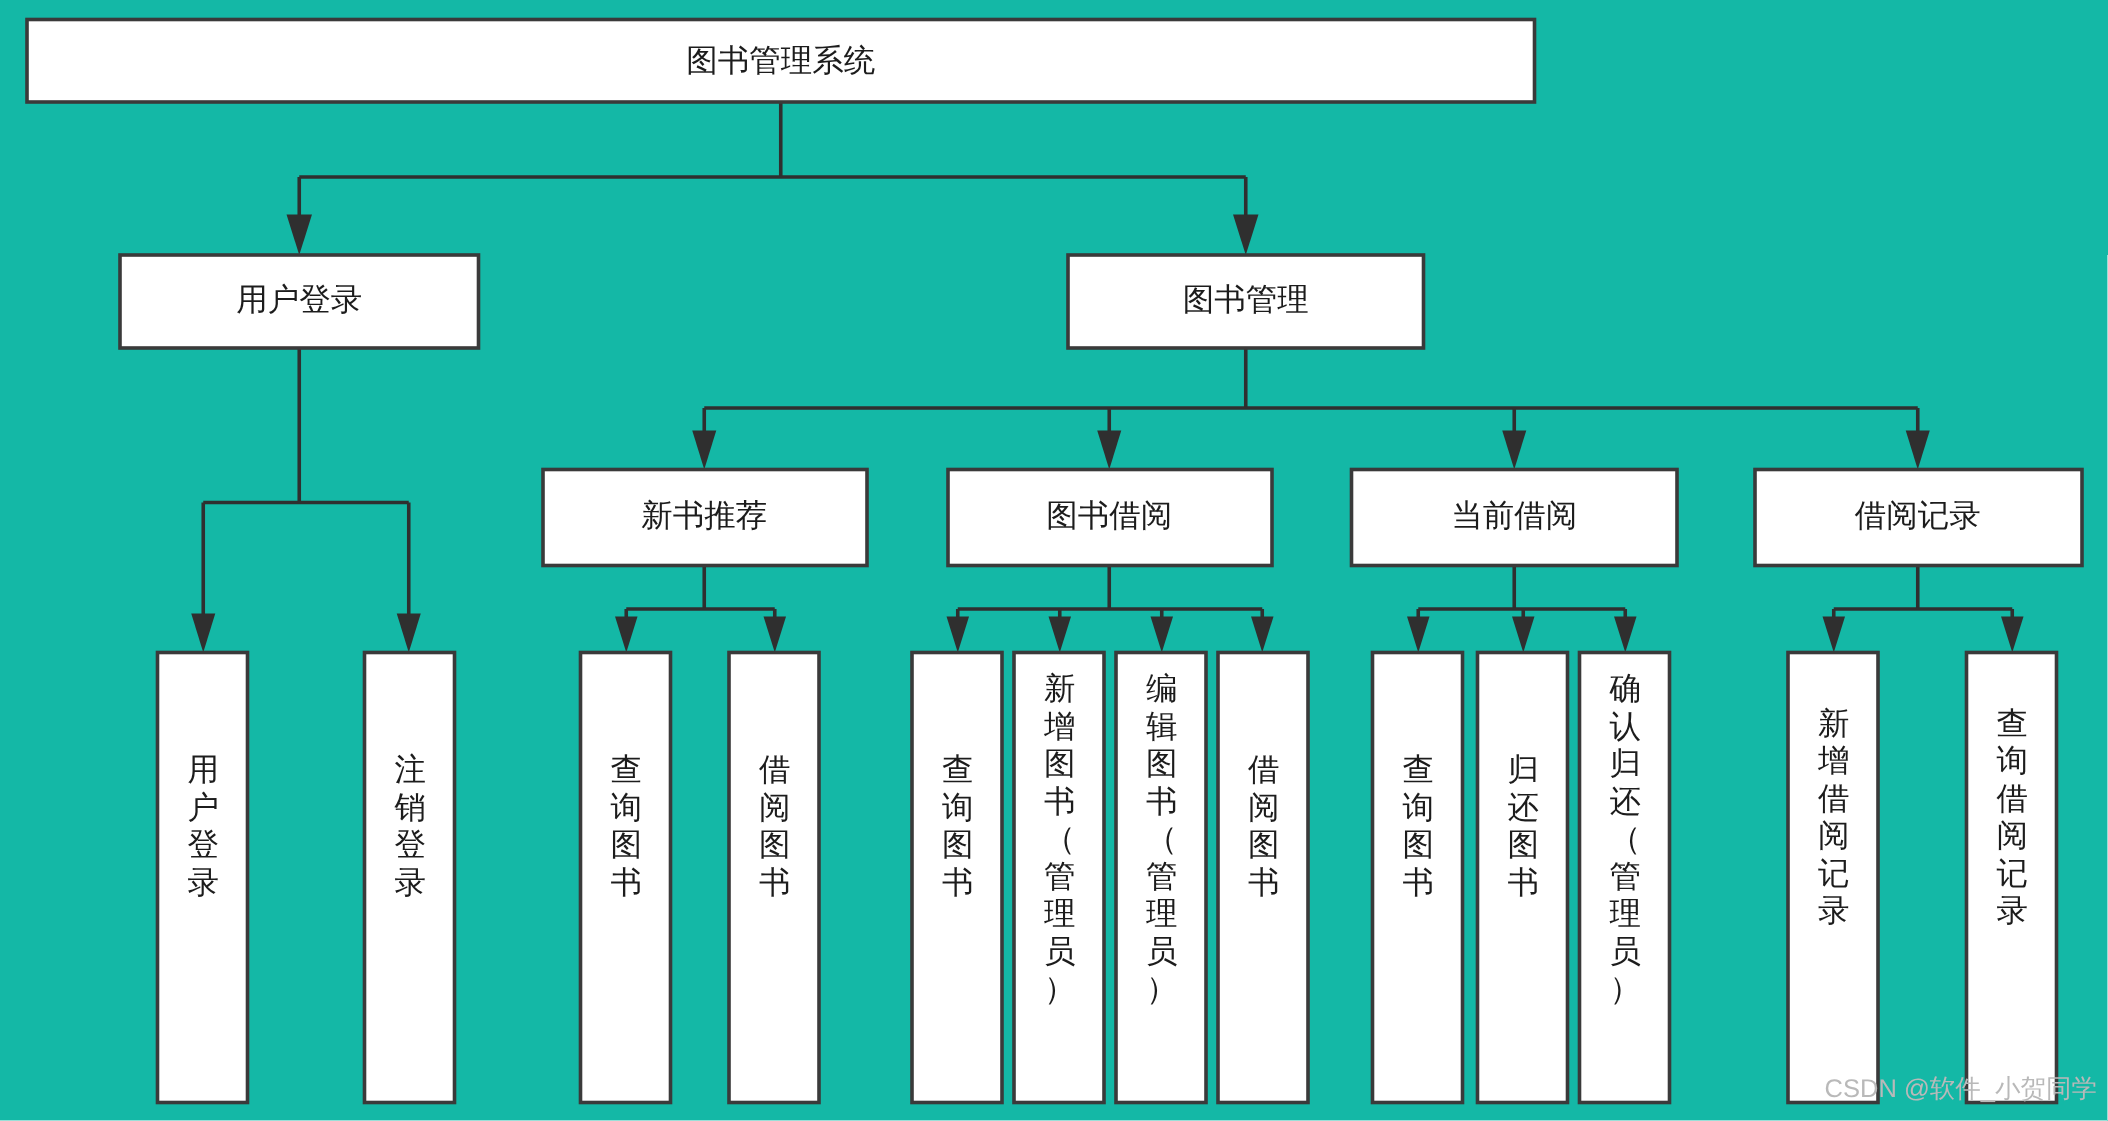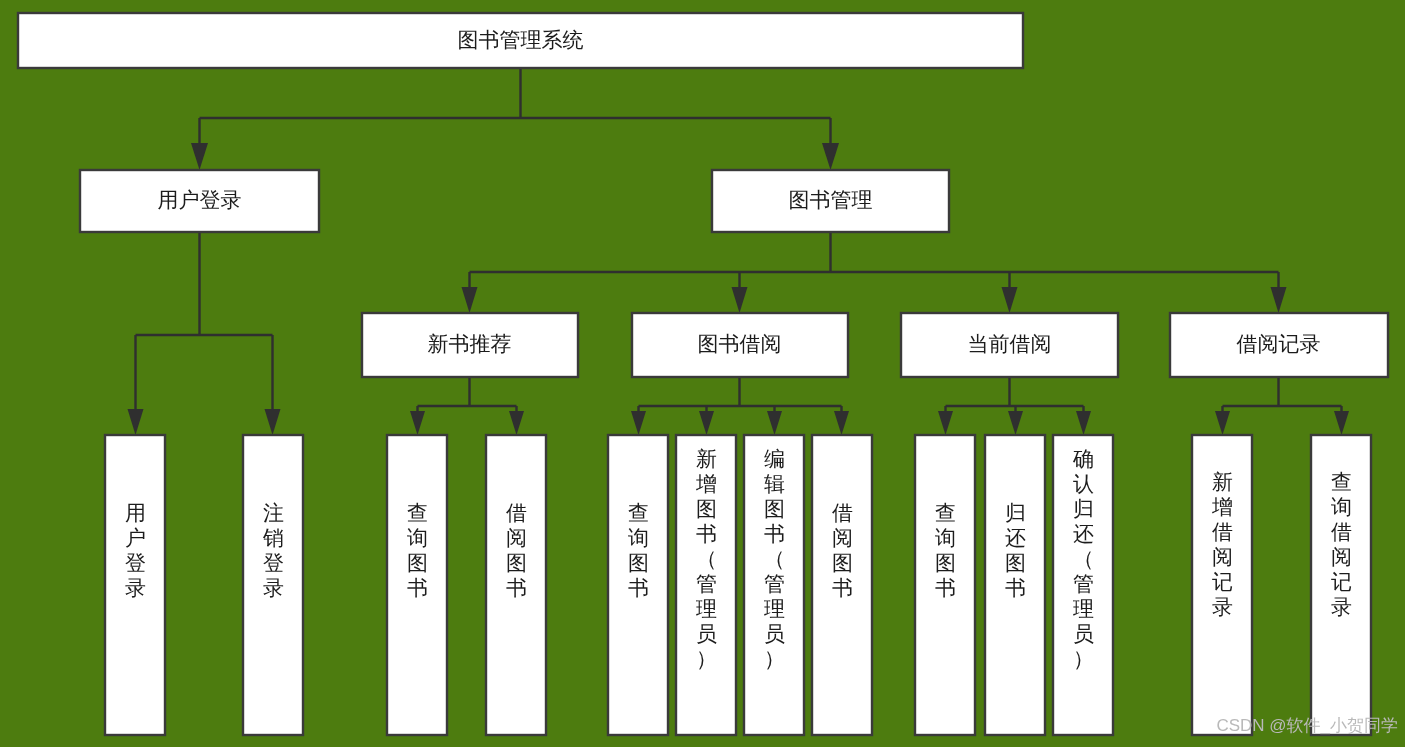--- a/index.html
+++ b/index.html
@@ -7,21 +7,21 @@
     padding: 0;
     background: #ffffff;
   }
   body {
     font-family: "Liberation Sans", "DejaVu Sans", sans-serif;
   }
   #diagram-root {
     position: relative;
     width: 1405px;
     height: 747px;
-    background: #4d7c0f;
+    background: #14b8a6;
     overflow: hidden;
   }
   svg.diagram-canvas {
     position: absolute;
     left: 0;
     top: 0;
     width: 1405px;
     height: 747px;
   }
   .node-box {

